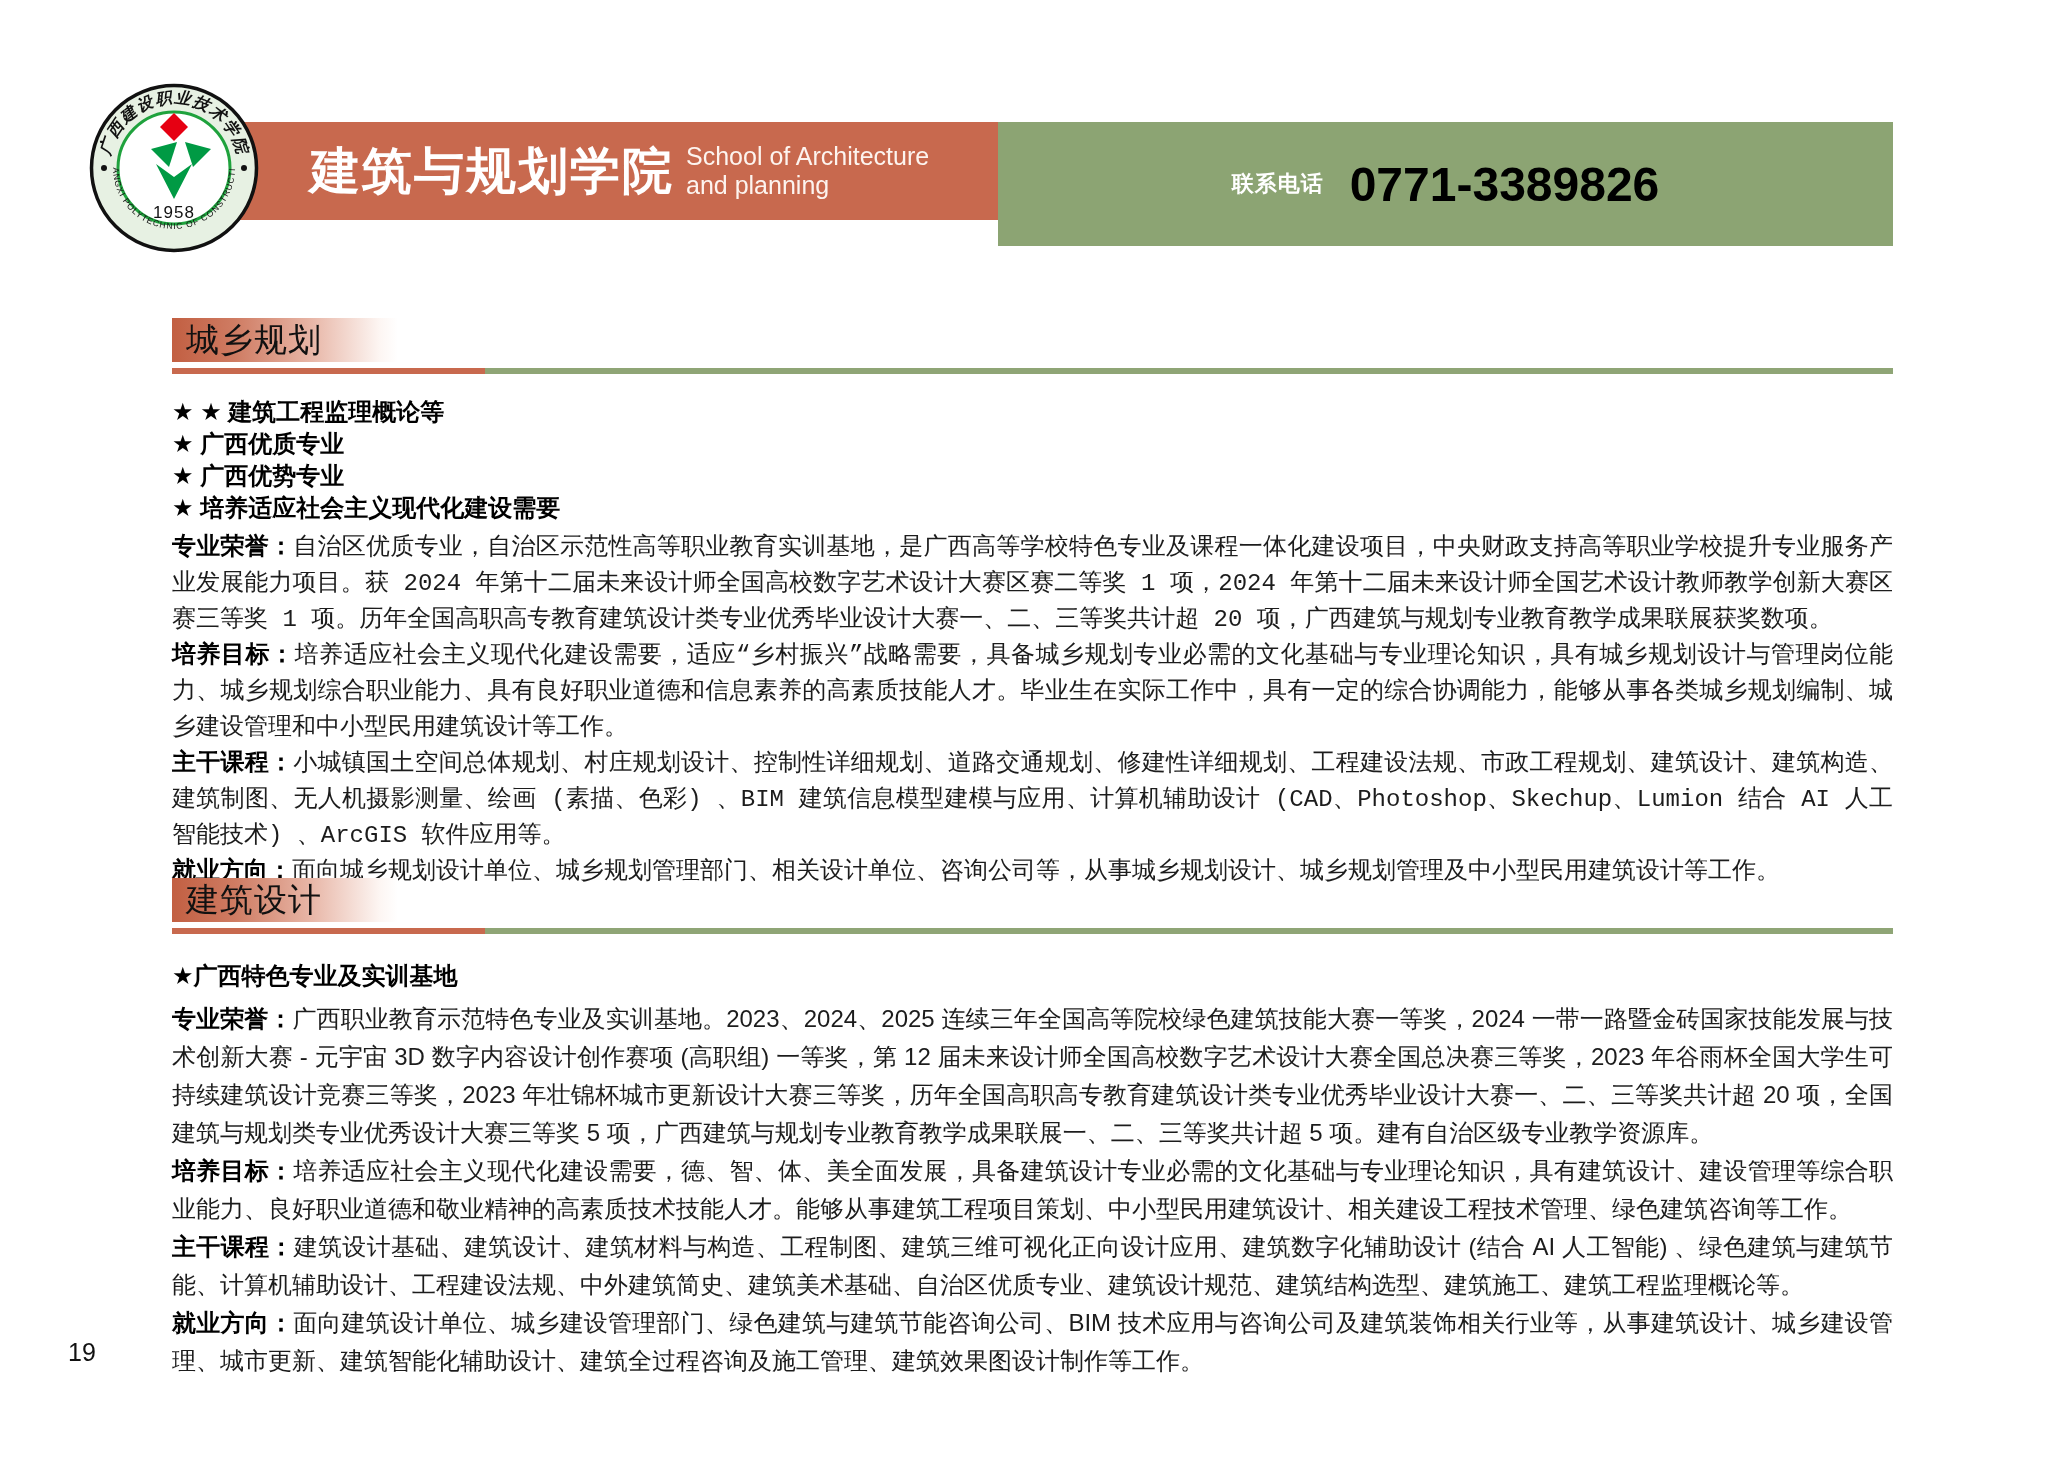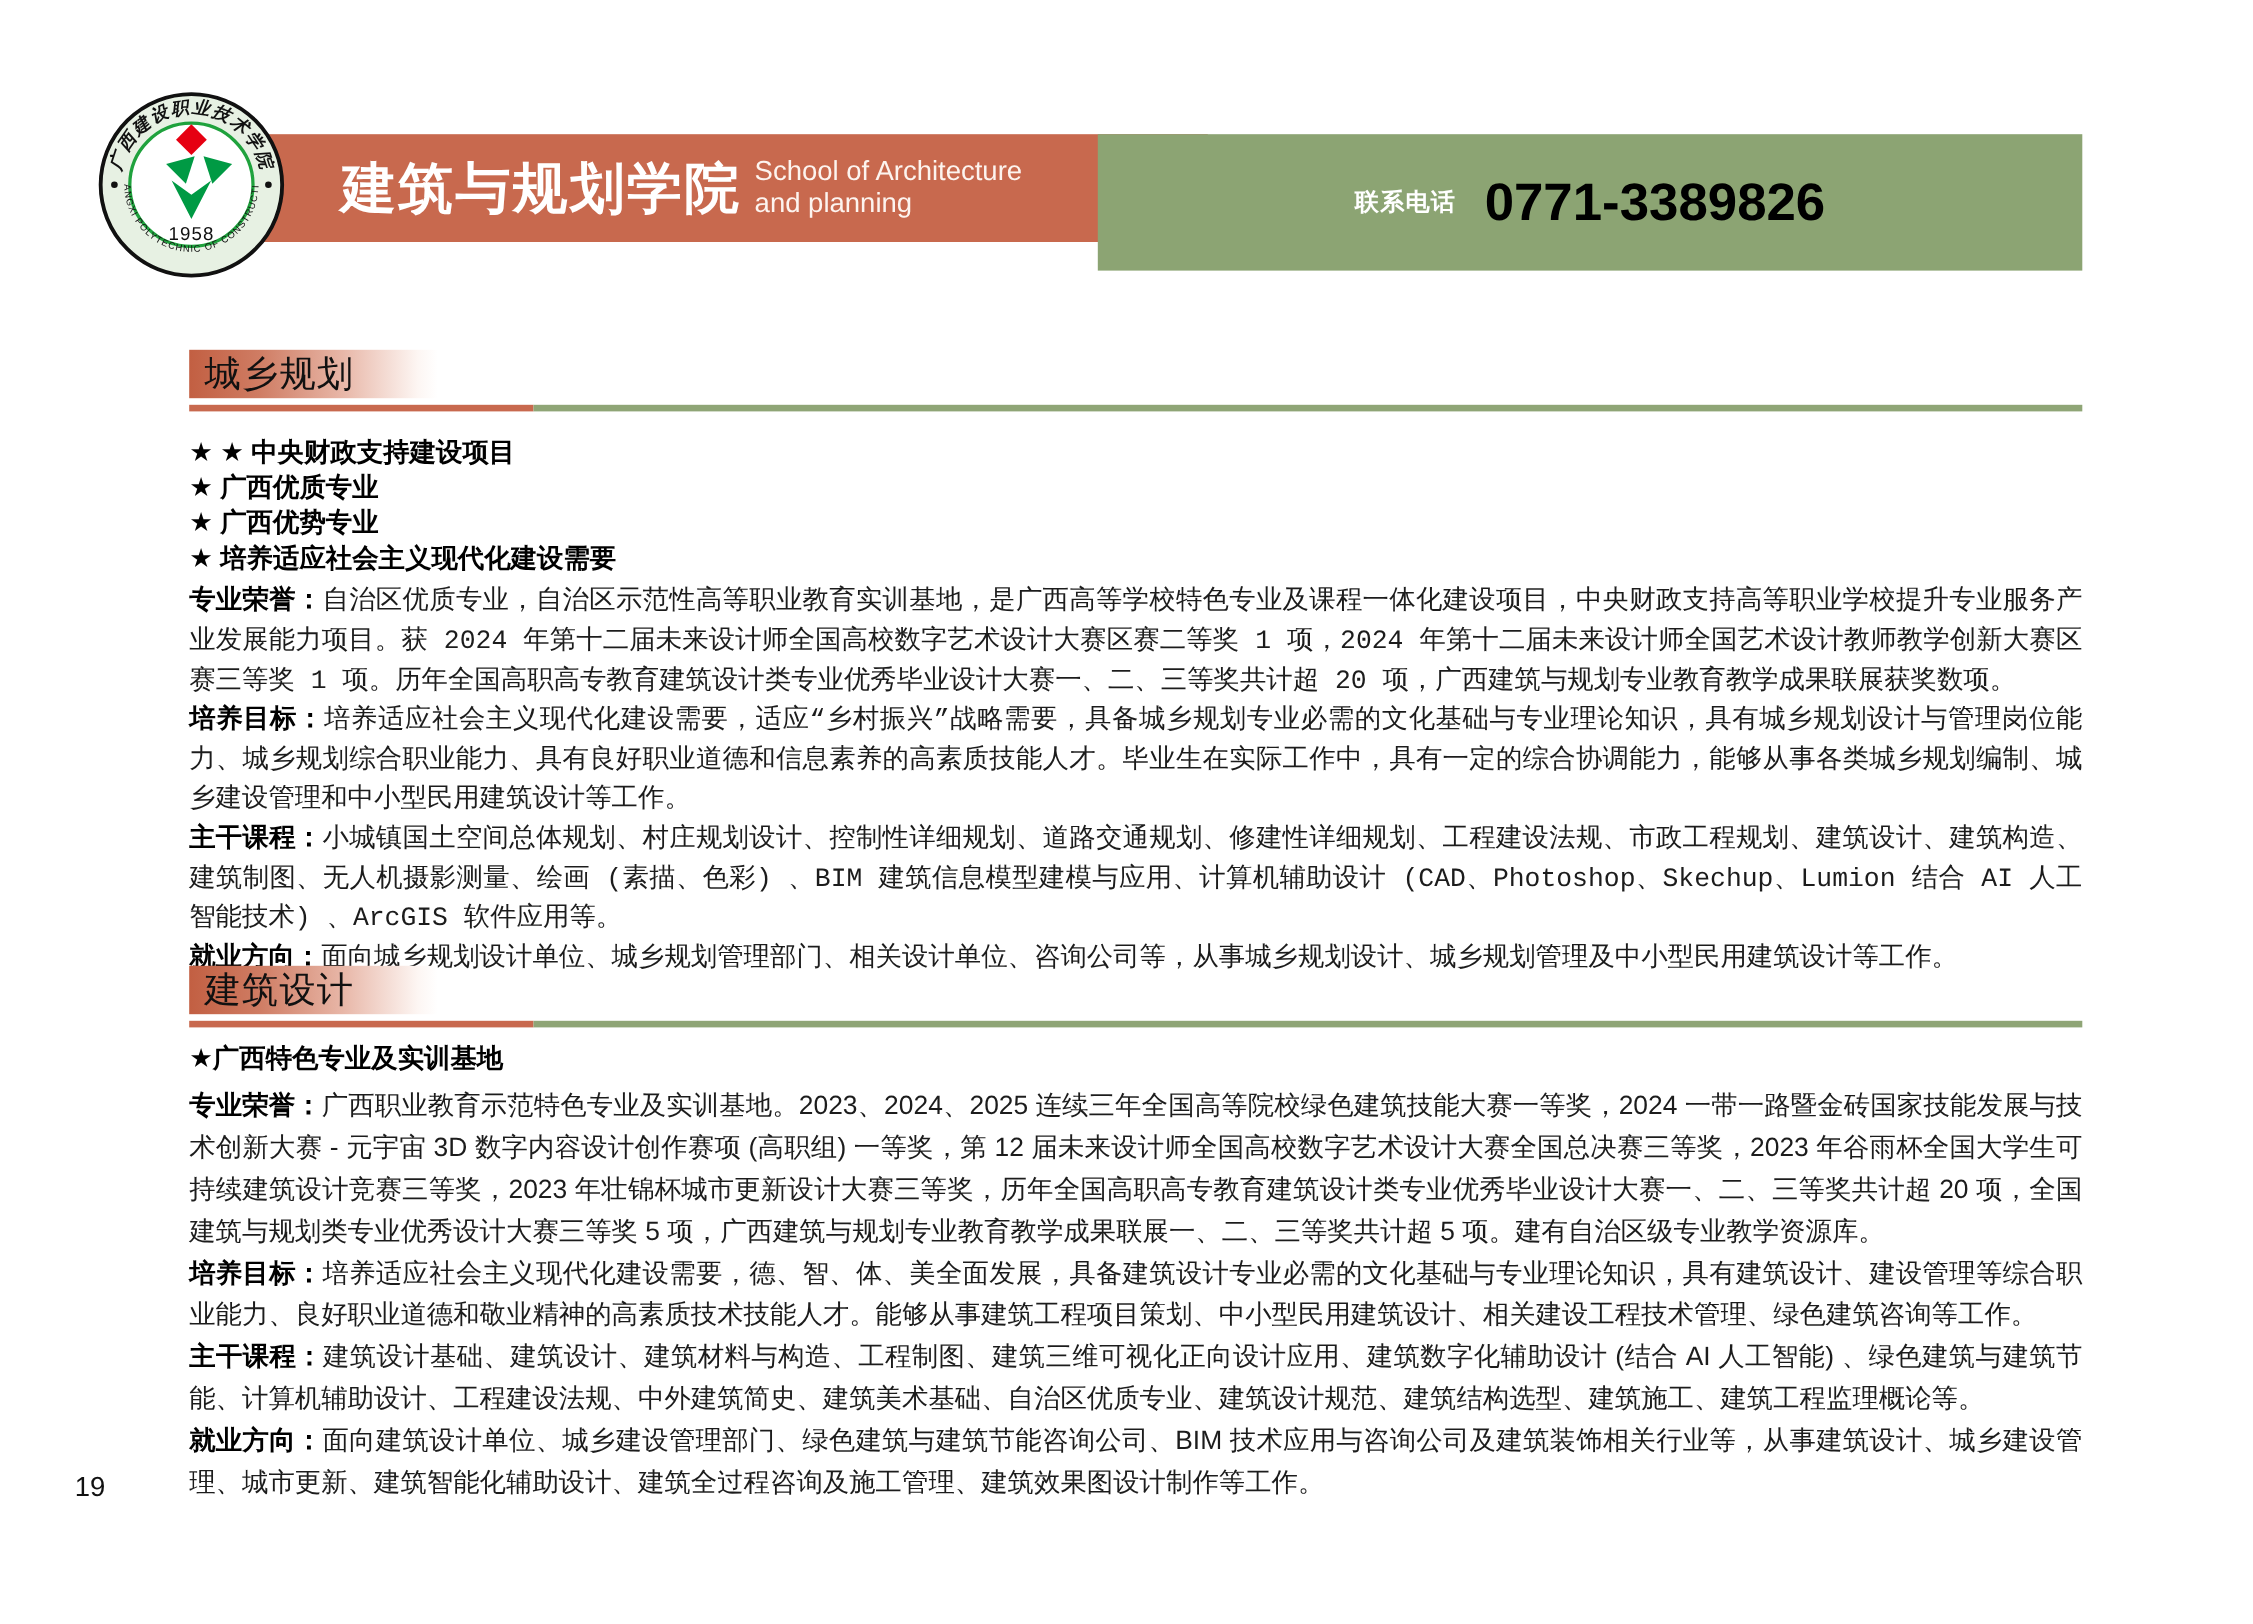--- a/index.html
+++ b/index.html
@@ -36,21 +36,21 @@
     width:226px; height:44px; display:flex; align-items:flex-start; padding-left:14px;
     box-sizing:border-box;
     background:linear-gradient(90deg,#c25f42 0%,#cf7c63 28%,#e8b7a8 62%,#fdf6f3 92%,#ffffff 100%);
   }
   .sec-header span { font-size:33px; color:#111111; letter-spacing:1px; }
   .sec-rule { display:flex; height:6px; margin-top:6px; }
   .rule-salmon { width:313px; background:#C8694E; }
   .rule-green  { flex:1; background:#8FA576; }
   .stars { list-style:none; margin:22px 0 0 0; padding:0; }
   .stars li { font-size:24px; font-weight:700; color:#000; line-height:32px; }
-  .sec-2 .stars { margin-top:13px; }
+  .sec-2 .stars { margin-top:26px; }
   .paras { margin-top:6px; }
   .paras p { margin:0; font-size:24px; text-align:justify; }
   .sec-1 .paras p { line-height:36px;font-family:Liberation Mono, monospace; }
   .sec-2 .paras { margin-top:8px; }
   .sec-2 .paras p { line-height:38px; }
   .paras b { color:#000; font-weight:700; }
   .page-number { position:absolute; left:68px; top:1338px; font-size:25px; color:#111; }
 </style>
 </head>
 <body>
@@ -95,21 +95,21 @@
 
   <section class="sec sec-1">
     <div class="sec-header">
       <span>城乡规划</span>
     </div>
     <div class="sec-rule">
       <span class="rule-salmon"></span>
       <span class="rule-green"></span>
     </div>
     <ul class="stars">
-      <li>★ ★ 中央财政支持建设项目</li>
+      <li>★ ★ 建筑工程监理概论等</li>
       <li>★ 广西优质专业</li>
       <li>★ 广西优势专业</li>
       <li>★ 培养适应社会主义现代化建设需要</li>
     </ul>
     <div class="paras">
       <p><b>专业荣誉：</b><span>自治区优质专业，自治区示范性高等职业教育实训基地，是广西高等学校特色专业及课程一体化建设项目，中央财政支持高等职业学校提升专业服务产业发展能力项目。获 2024 年第十二届未来设计师全国高校数字艺术设计大赛区赛二等奖 1 项，2024 年第十二届未来设计师全国艺术设计教师教学创新大赛区赛三等奖 1 项。历年全国高职高专教育建筑设计类专业优秀毕业设计大赛一、二、三等奖共计超 20 项，广西建筑与规划专业教育教学成果联展获奖数项。</span></p>
       <p><b>培养目标：</b><span>培养适应社会主义现代化建设需要，适应“乡村振兴”战略需要，具备城乡规划专业必需的文化基础与专业理论知识，具有城乡规划设计与管理岗位能力、城乡规划综合职业能力、具有良好职业道德和信息素养的高素质技能人才。毕业生在实际工作中，具有一定的综合协调能力，能够从事各类城乡规划编制、城乡建设管理和中小型民用建筑设计等工作。</span></p>
       <p><b>主干课程：</b><span>小城镇国土空间总体规划、村庄规划设计、控制性详细规划、道路交通规划、修建性详细规划、工程建设法规、市政工程规划、建筑设计、建筑构造、建筑制图、无人机摄影测量、绘画 (素描、色彩) 、BIM 建筑信息模型建模与应用、计算机辅助设计 (CAD、Photoshop、Skechup、Lumion 结合 AI 人工智能技术) 、ArcGIS 软件应用等。</span></p>
       <p><b>就业方向：</b><span>面向城乡规划设计单位、城乡规划管理部门、相关设计单位、咨询公司等，从事城乡规划设计、城乡规划管理及中小型民用建筑设计等工作。</span></p>
     </div>

